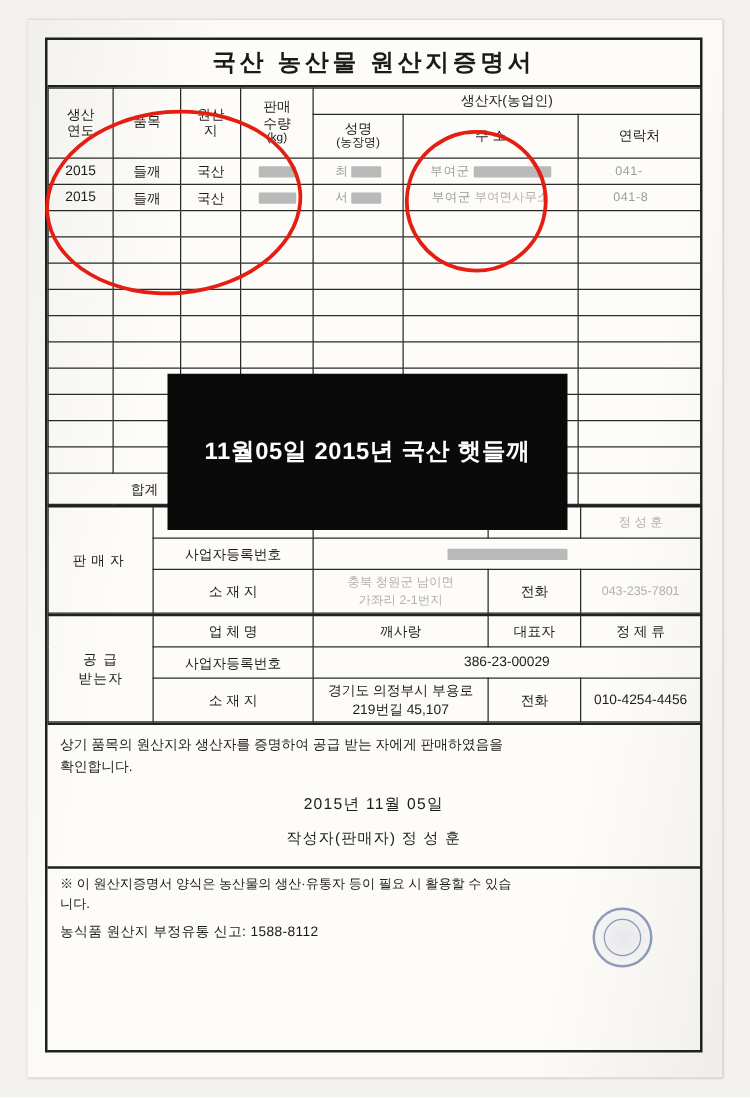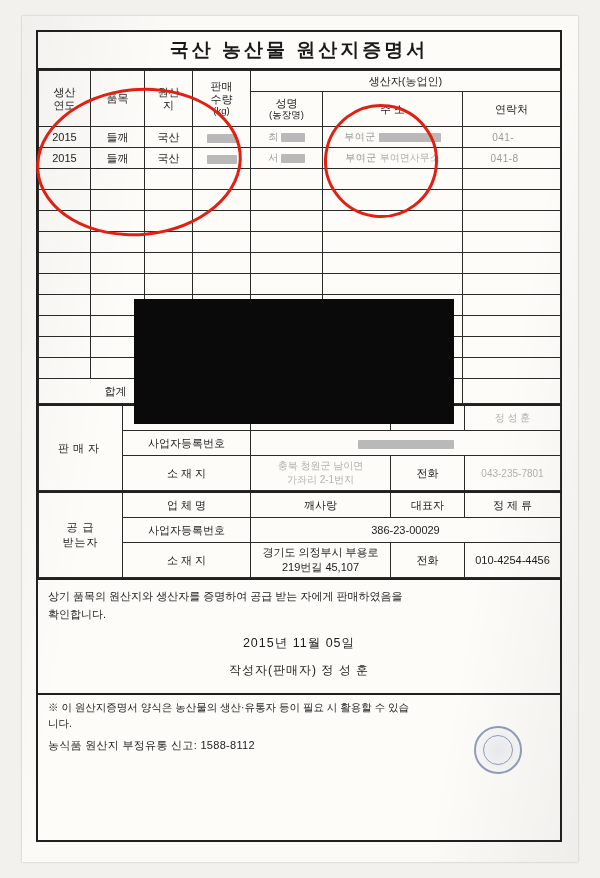--- a/index.html
+++ b/index.html
@@ -442,19 +442,20 @@
           <div>니다.</div>
         </div>
         <div class="report">농식품 원산지 부정유통 신고: 1588-8112</div>
       </div>
 
     </div>
 
     <div class="stamp"></div>
 
     <div class="banner">
+      <div>11월05일 2015년 국산 햇들깨</div>
     </div>
 
     <div class="redcircle" id="circle-left"></div>
     <div class="redcircle" id="circle-right"></div>
 
   </div>
 </div>
 
 </body></html>

